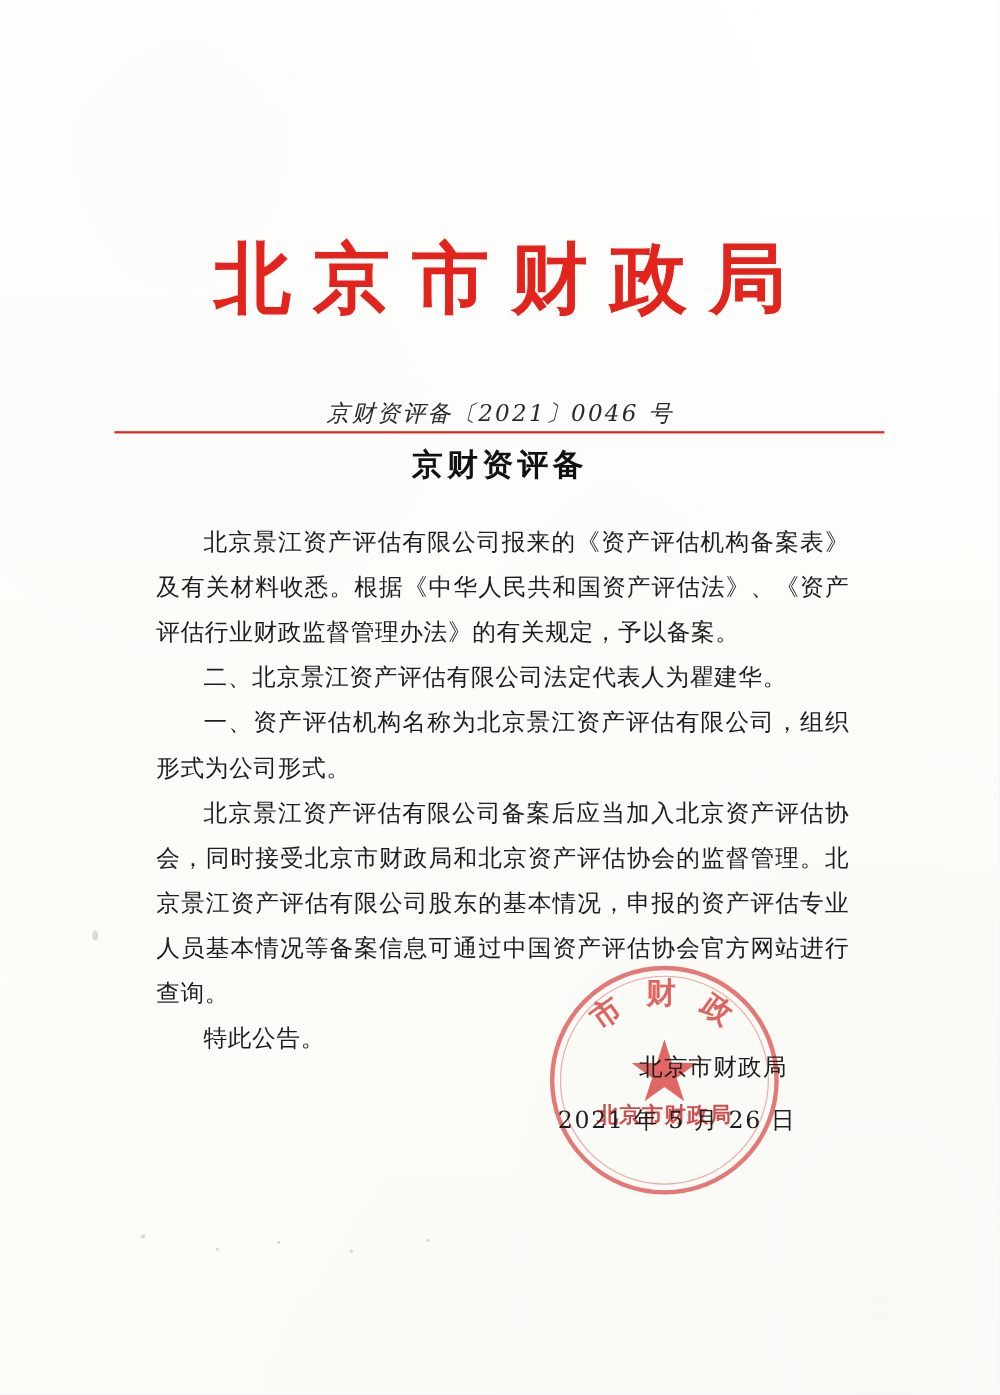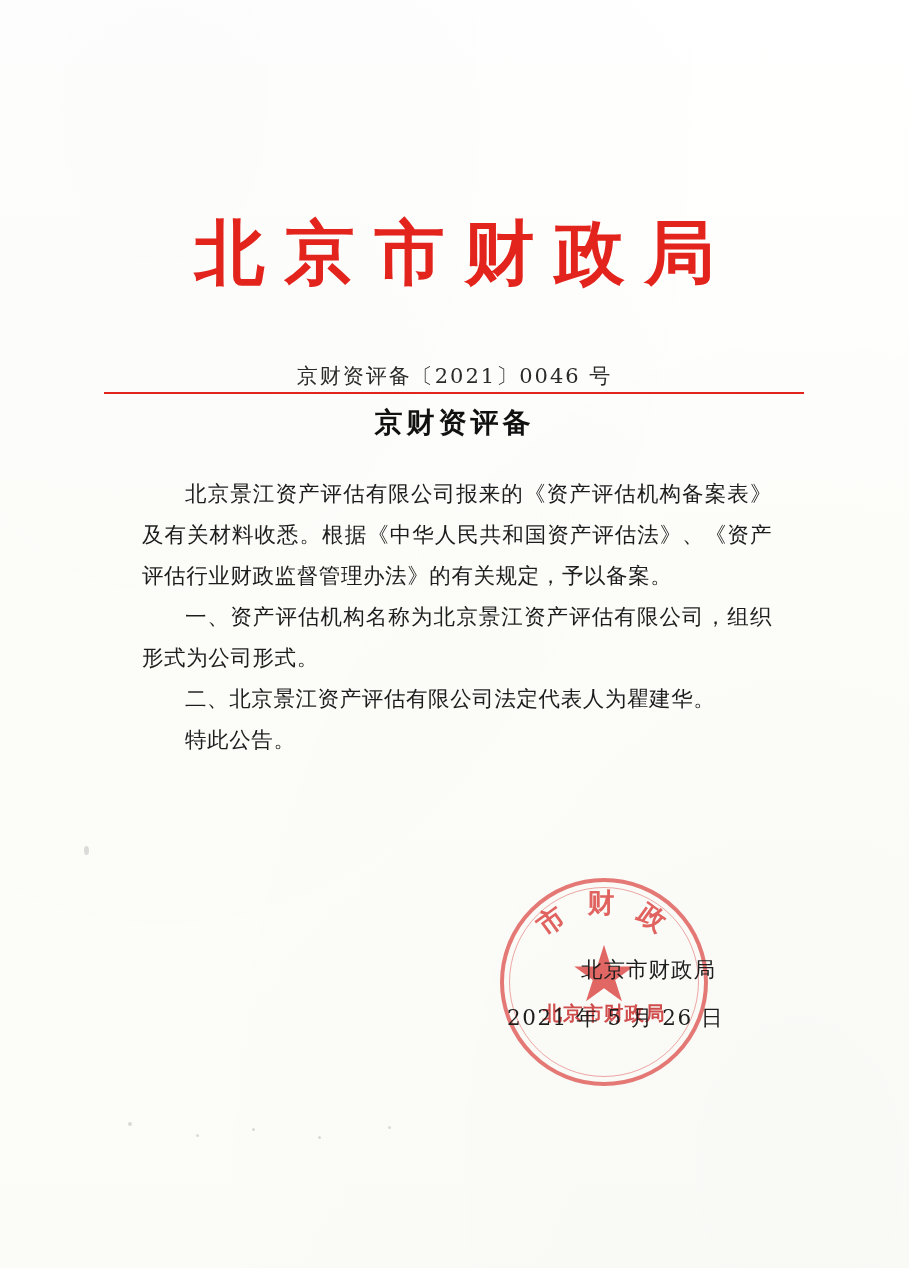--- a/index.html
+++ b/index.html
@@ -53,20 +53,21 @@
   .docnum {
     position: absolute;
     top: 362px;
     left: 0;
     width: 909px;
     text-align: center;
     font-size: 21px;
     color: #2a2a2a;
     letter-spacing: 2px;
     font-family: "DejaVu Serif", "Liberation Serif", serif;
+    font-style: italic;
   }
 
   .redrule {
     position: absolute;
     top: 392px;
     left: 104px;
     width: 700px;
     height: 2px;
     background: #e3241d;
   }
@@ -202,22 +203,23 @@
     <div class="masthead">北京市财政局</div>
 
     <div class="docnum">京财资评备〔2021〕0046 号</div>
 
     <div class="redrule"></div>
 
     <div class="doctitle">京财资评备</div>
 
     <div class="body-text">
       <p>北京景江资产评估有限公司报来的《资产评估机构备案表》及有关材料收悉。根据《中华人民共和国资产评估法》、《资产评估行业财政监督管理办法》的有关规定，予以备案。</p>
+      <p>二、北京景江资产评估有限公司法定代表人为瞿建华。</p>
       <p>一、资产评估机构名称为北京景江资产评估有限公司，组织形式为公司形式。</p>
-      <p>二、北京景江资产评估有限公司法定代表人为瞿建华。</p>
+      <p>北京景江资产评估有限公司备案后应当加入北京资产评估协会，同时接受北京市财政局和北京资产评估协会的监督管理。北京景江资产评估有限公司股东的基本情况，申报的资产评估专业人员基本情况等备案信息可通过中国资产评估协会官方网站进行查询。</p>
       <p>特此公告。</p>
     </div>
 
     <div class="seal">
       <div class="ring"></div>
       <div class="ring2"></div>
       <svg class="seal-arc" viewBox="0 0 208 208">
         <defs>
           <path id="arcpath" d="M 26,112 A 78,78 0 0 1 182,112"></path>
         </defs>

